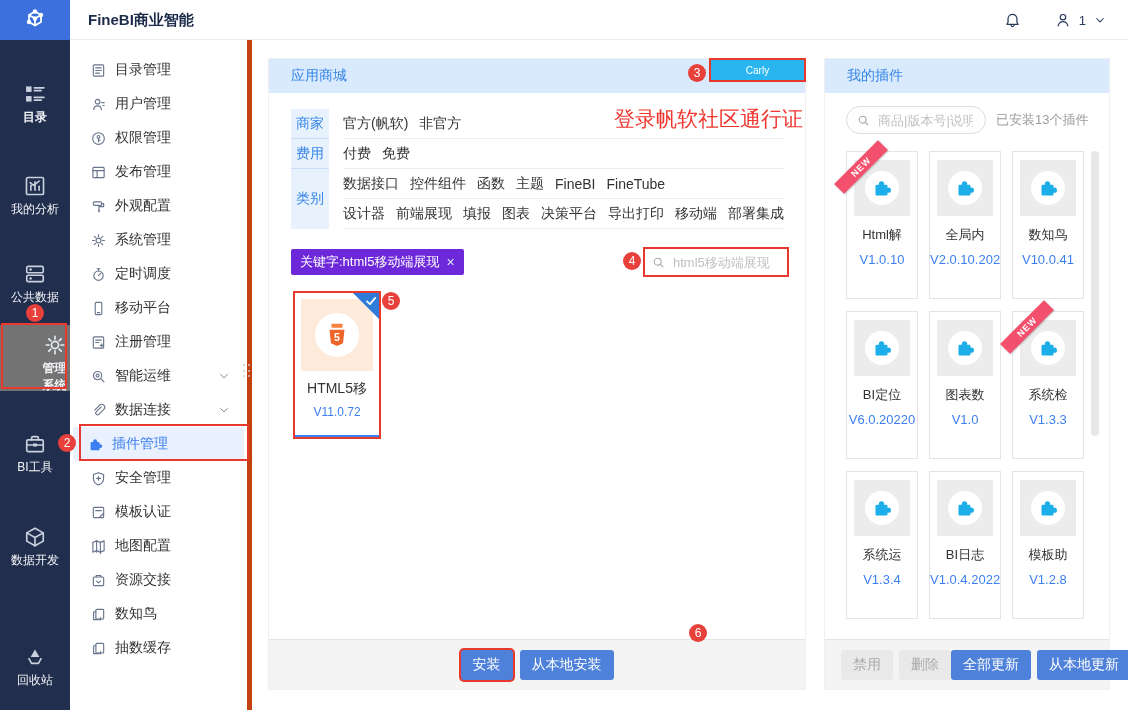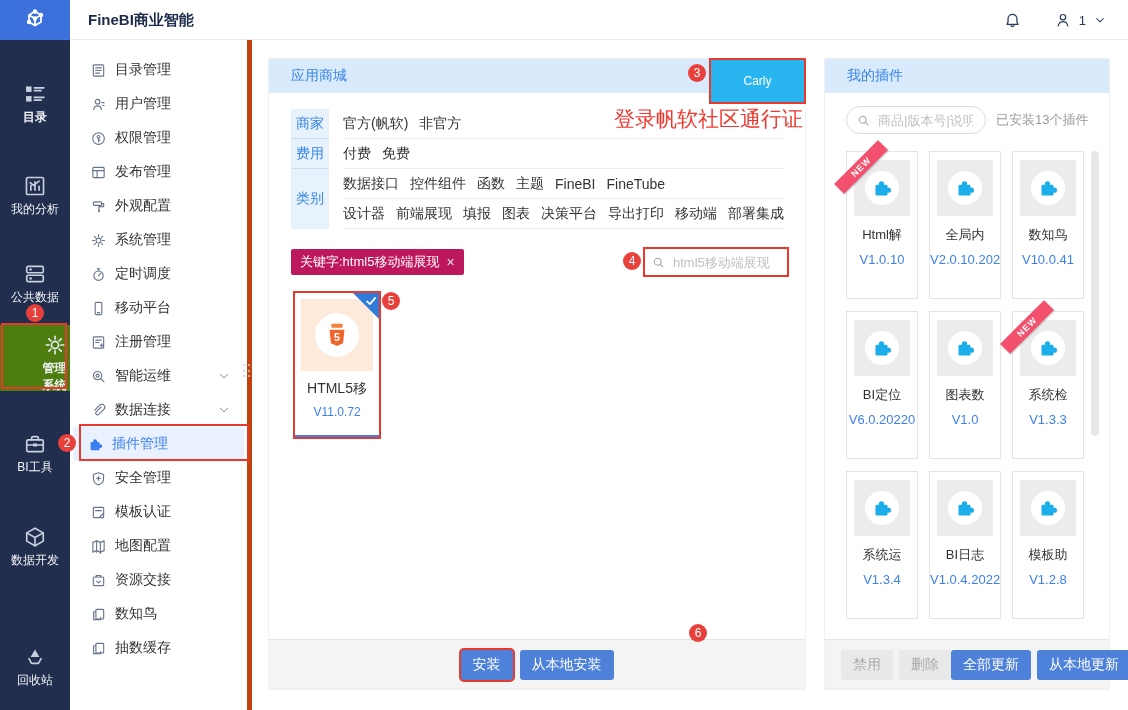--- a/index.html
+++ b/index.html
@@ -13,56 +13,56 @@
   .app-title{position:absolute;left:88px;top:0;line-height:40px;font-size:15px;font-weight:bold;color:#1c2b4a;}
   .topbar-right{position:absolute;right:22px;top:0;height:40px;display:flex;align-items:center;gap:8px;color:#2a3a5c;}
   .topbar-right .gap{width:18px;}
   .user-count{font-size:13px;color:#2a3a5c;}
 
   
   .dark-sidebar{position:absolute;left:0;top:40px;width:70px;height:670px;background:#222e4d;}
   .dark-item{position:absolute;left:0;width:70px;text-align:center;color:#fff;cursor:pointer;padding-top:8px;box-sizing:border-box;}
   .dark-item .ic{width:22px;height:22px;color:#c9d0df;}
   .dark-label{font-size:12px;margin-top:4px;color:#f2f4f8;}
-  .dark-item.sel{background:#4d7c0f;height:66px;padding-top:9px;padding-left:39px;}
+  .dark-item.sel{background:#737373;height:66px;padding-top:9px;padding-left:39px;}
   .dark-item.sel .dark-label{font-weight:bold;}
   .dark-item.sel .ic{color:#e9edf5;}
 
   
   .side2{position:absolute;left:70px;top:40px;width:182px;height:670px;background:#fff;border-right:5px solid #c2410c;box-sizing:border-box;padding-top:13px;}
   .menu-item{height:34px;display:flex;align-items:center;padding:0 10px 0 18px;font-size:14px;color:#333;cursor:pointer;margin:0 3px;border-radius:2px;box-sizing:border-box;}
   .menu-item .ic{width:15px;height:15px;color:#68748c;margin-right:9px;flex:none;}
   .menu-item .chev{width:12px;height:12px;color:#777;margin:0 4px 0 auto;}
   .menu-item.sel{background:#e8f1fd;color:#3c7ff0;padding-left:15px;}
   .menu-item.sel .ic{color:#3c7ff0;}
   .menu-label{white-space:nowrap;}
   .resize-handle{position:absolute;left:243px;top:364px;width:8px;height:14px;display:grid;grid-template-columns:2px 2px;gap:3px;}
   .resize-handle i{width:2px;height:2px;border-radius:50%;background:#c9c9c9;}
 
   
   .panel{position:absolute;top:58px;background:#fff;border:1px solid #f0f0f0;box-sizing:border-box;}
   .store-panel{left:268px;width:538px;height:632px;}
   .my-panel{left:824px;width:286px;height:632px;}
   .panel-header{height:34px;background:#d9eafc;display:flex;align-items:center;padding-left:22px;font-size:14px;color:#3685e8;position:relative;}
 
-  .carly-btn{position:absolute;top:-1px;right:-1px;width:97px;height:46px;background:#29b6f0;border:2px solid #e8392f;box-sizing:border-box;color:#fff;font-size:12px;display:flex;align-items:center;justify-content:center;cursor:pointer;}
+  .carly-btn{position:absolute;top:-1px;right:-1px;width:97px;height:24px;background:#29b6f0;border:2px solid #e8392f;box-sizing:border-box;color:#fff;font-size:10px;display:flex;align-items:center;justify-content:center;cursor:pointer;}
   .login-hint{position:absolute;right:2px;top:46px;color:#f0362e;font-size:21px;white-space:nowrap;}
 
   
   .filter-box{position:absolute;left:22px;top:50px;width:494px;display:flex;}
   .f-col{width:38px;flex:none;background:#e7f2fd;}
   .f-label{display:flex;align-items:center;justify-content:center;font-size:14px;color:#3685e8;border-bottom:1px solid #c9dff8;box-sizing:border-box;cursor:pointer;}
   .f-label:last-child{border-bottom:none;}
   .f-rows{flex:1;margin-left:14px;}
   .f-line{height:30px;display:flex;align-items:center;gap:11px;border-bottom:1px solid #ededed;box-sizing:border-box;}
   .f-opt{font-size:14px;color:#333;white-space:nowrap;cursor:pointer;}
 
   
   .keyword-row{position:absolute;left:22px;right:16px;top:188px;height:30px;}
-  .kw-tag{display:inline-flex;align-items:center;gap:7px;height:26px;margin-top:2px;background:#be185d;color:#fff;font-size:13px;padding:0 9px;border-radius:2px;}
+  .kw-tag{display:inline-flex;align-items:center;gap:7px;height:26px;margin-top:2px;background:#6d28d9;color:#fff;font-size:13px;padding:0 9px;border-radius:2px;}
   .kw-x{color:#d9e7fb;font-size:14px;cursor:pointer;line-height:1;}
   .store-search{position:absolute;right:0;top:0;width:146px;height:30px;border:2px solid #e8392f;background:#fff;box-sizing:border-box;display:flex;align-items:center;padding:0 7px;gap:6px;}
   .store-search .ic,.my-search .ic{width:13px;height:13px;color:#a7a7a7;flex:none;}
   .search-input{border:none;outline:none;width:100%;font-size:13px;color:#555;font-family:inherit;background:transparent;}
   .search-input::placeholder{color:#c0c0c0;}
 
   
   .store-results{position:absolute;left:24px;top:232px;display:flex;gap:12px;}
   .store-card{width:88px;height:148px;border:2px solid #e8392f;background:#fff;position:relative;box-sizing:border-box;cursor:pointer;}
   .tile{margin:6px auto 0;width:72px;height:72px;background:#fdeada;display:flex;align-items:center;justify-content:center;}

